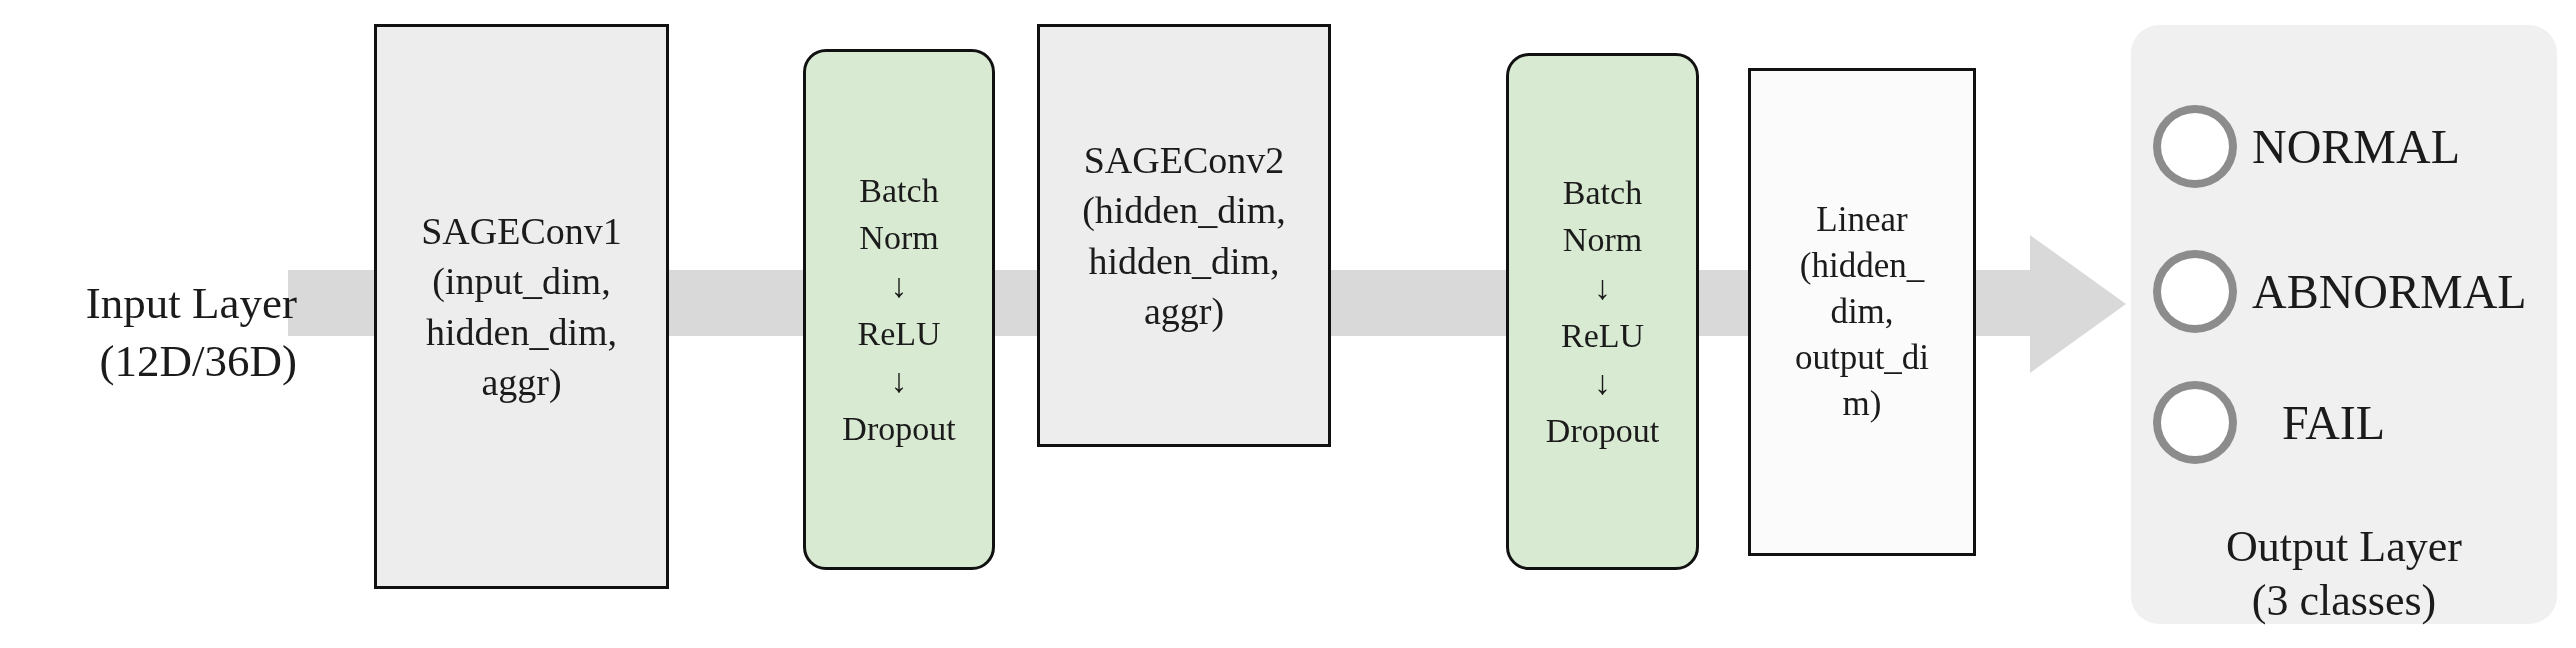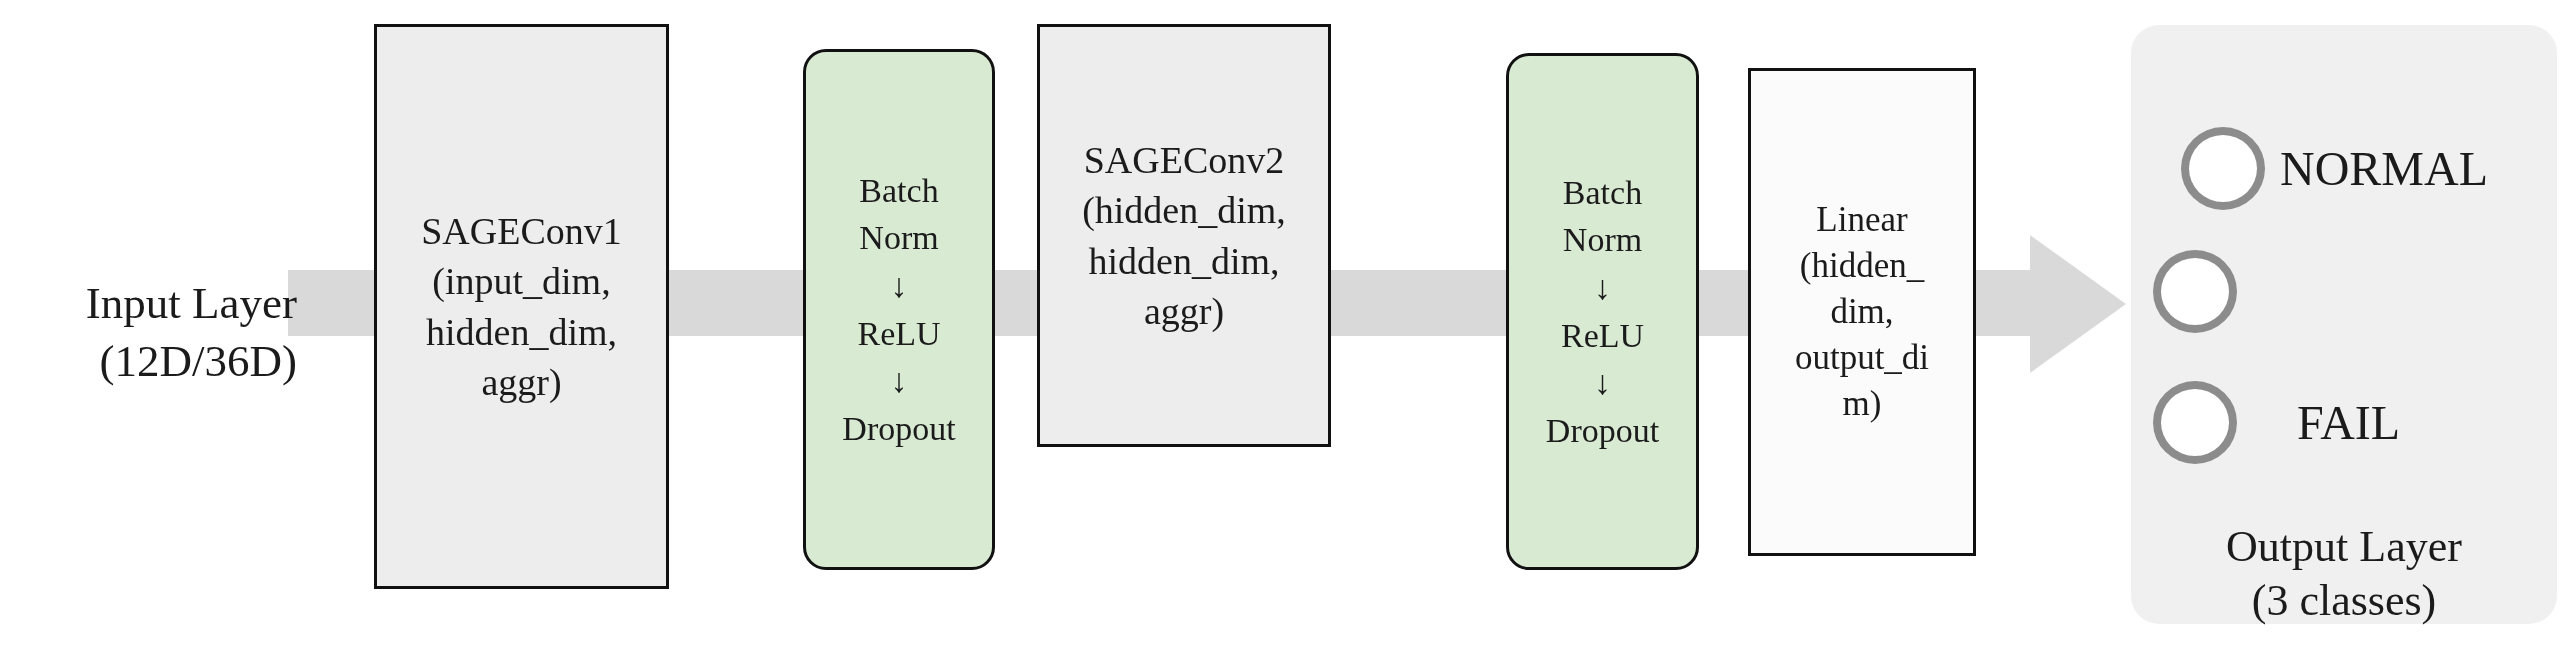--- a/index.html
+++ b/index.html
@@ -60,32 +60,32 @@
   #block-linear{left:1748px;top:68px;width:228px;height:488px;}
 
   
   .output-panel{
     position:absolute;left:2131px;top:25px;width:426px;height:599px;
     background:var(--panel-fill);border-radius:28px;z-index:1;
   }
   .class-row{
     position:absolute;left:0;height:87px;display:flex;align-items:center;
   }
-  .class-row.row-0{top:100px;padding-left:28px;}
+  .class-row.row-0{top:78px;}
   .class-row.row-1{top:223px;}
   .class-row.row-2{top:354px;}
   .class-circle{
     box-sizing:border-box;width:84px;height:83px;margin-left:22px;
     border:8.2px solid var(--circle-stroke);border-radius:50%;
     background:#ffffff;flex:0 0 auto;
   }
   .class-label{
     margin-left:15px;font-size:48px;white-space:nowrap;
   }
-  .class-row.row-2 .class-label{margin-left:60px;}
+  .class-row.row-2 .class-label{margin-left:45px;}
   .panel-caption{
     position:absolute;left:0;right:0;top:495px;
     text-align:center;font-size:44px;line-height:1.22;
   }
 </style>
 </head>
 <body>
 
 <div class="canvas">
 
@@ -139,20 +139,21 @@
 
   <div class="output-panel">
 
     <div class="class-row row-0">
       <div class="class-circle"></div>
       <div class="class-label">NORMAL</div>
     </div>
 
     <div class="class-row row-1">
       <div class="class-circle"></div>
+      <div class="class-label">ABNORMAL</div>
     </div>
 
     <div class="class-row row-2">
       <div class="class-circle"></div>
       <div class="class-label">FAIL</div>
     </div>
 
     <div class="panel-caption">
       <div class="lines">Output Layer
 (3 classes)</div>

